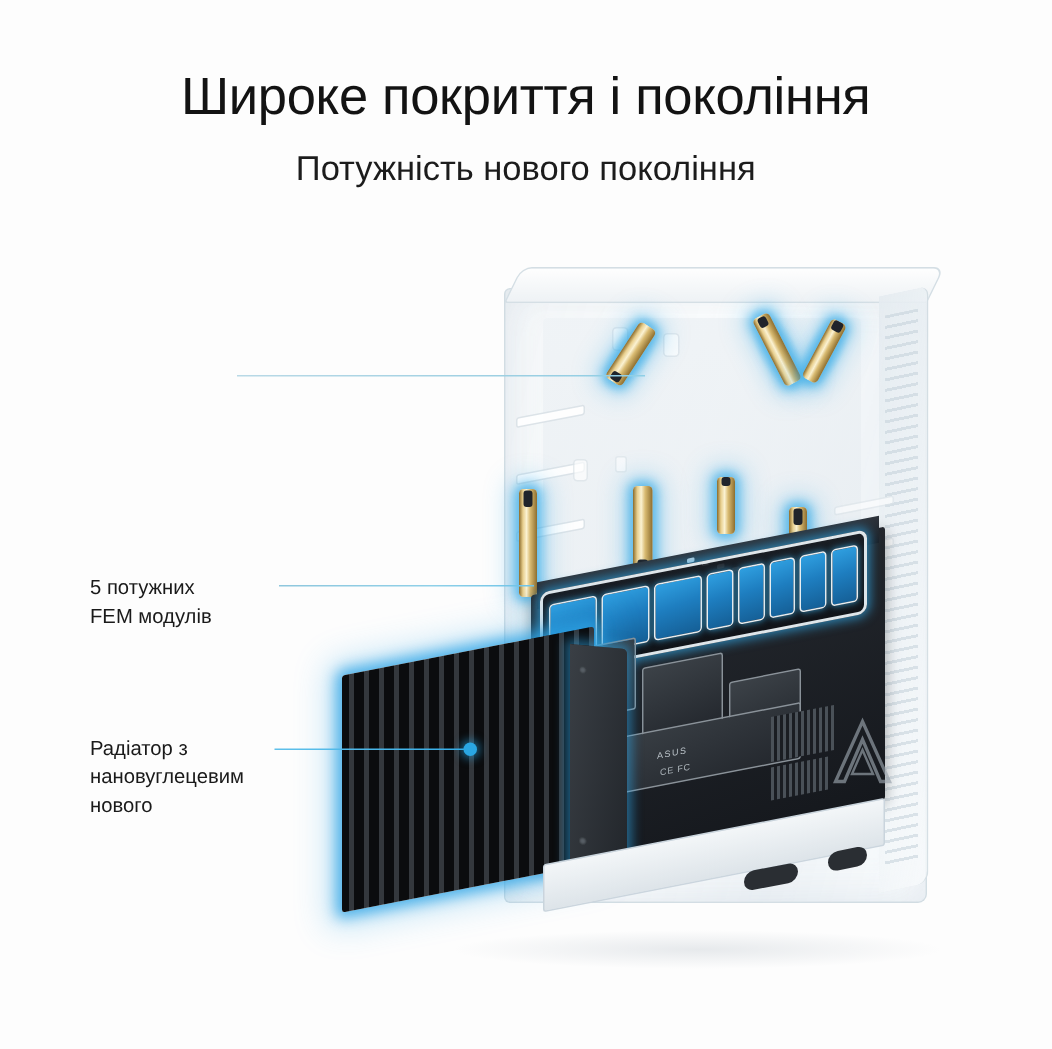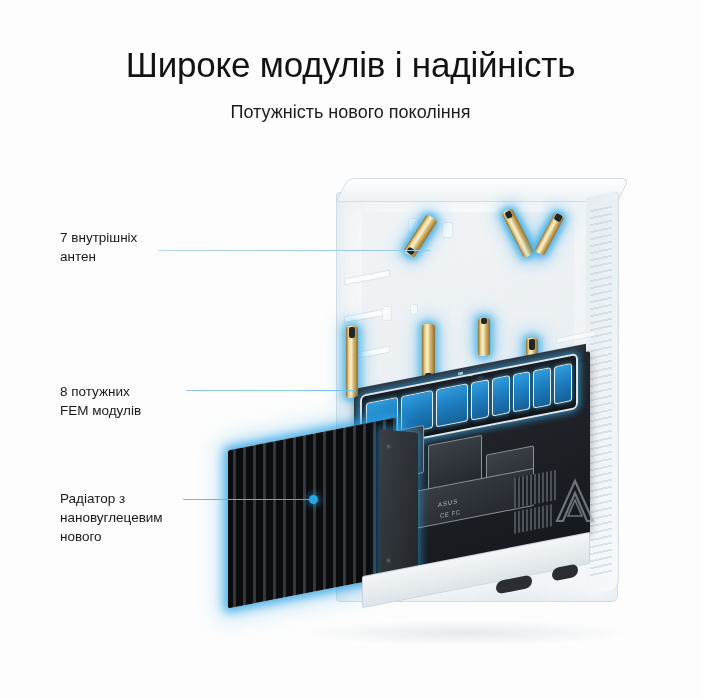--- a/index.html
+++ b/index.html
@@ -17,21 +17,21 @@
   .title{
     position:absolute;left:0;right:0;top:44px;
     text-align:center;
     font-size:35px;line-height:42px;
     font-weight:400;color:#131313;
     letter-spacing:-0.2px;
   }
   .subtitle{
     position:absolute;left:0;right:0;top:98px;
     text-align:center;
-    font-size:18px;line-height:28px;
+    font-size:23px;line-height:28px;
     font-weight:400;color:#1c1c1c;
   }
 
   
   .callout{position:absolute;}
   .callout .ctext{
     font-size:13.5px;line-height:19px;color:#1a1a1a;
     font-weight:400;white-space:pre-line;
   }
   .leader{
@@ -195,21 +195,21 @@
   .ground{
     position:absolute;left:300px;top:620px;width:330px;height:26px;
     background:radial-gradient(ellipse at center,rgba(150,163,175,.22),rgba(255,255,255,0) 70%);
   }
 </style>
 </head>
 <body>
 
 <div class="stage">
 
-  <div class="title">Широке модулів і надійність</div>
+  <div class="title">Широке покриття і покоління</div>
   <div class="subtitle">Потужність нового покоління</div>
 
   <div class="router">
 
     <div class="shell"></div>
     <div class="shell-top"></div>
     <div class="shell-side"></div>
     <div class="shell-grill"></div>
     <div class="shell-inner-panel"></div>
 
@@ -295,28 +295,24 @@
     <div class="foot" style="left:234px;top:388px;width:26px;"></div>
 
     <svg class="rog-mark" viewBox="0 0 42 46">
       <path d="M21 3 L39 43 L33 43 L21 15 L9 43 L3 43 Z" fill="none" stroke="#9aa4ad" stroke-width="2.2"></path>
       <path d="M21 22 L28 38 L14 38 Z" fill="none" stroke="#9aa4ad" stroke-width="1.6"></path>
     </svg>
   </div>
 
   <div class="ground"></div>
 
-  <div class="callout" style="left:60px;top:228px;">
-    <div class="ctext">7 внутрішніх
-антен</div>
-  </div>
   <div class="leader faint" style="left:158px;top:250px;width:272px;"></div>
 
   <div class="callout" style="left:60px;top:382px;">
-    <div class="ctext">8 потужних
+    <div class="ctext">5 потужних
 FEM модулів</div>
   </div>
   <div class="leader" style="left:186px;top:390px;width:170px;"></div>
 
   <div class="callout" style="left:60px;top:489px;">
     <div class="ctext">Радіатор з
 нановуглецевим
 нового</div>
   </div>
   <div class="leader bright" style="left:183px;top:499px;width:130px;"></div>

